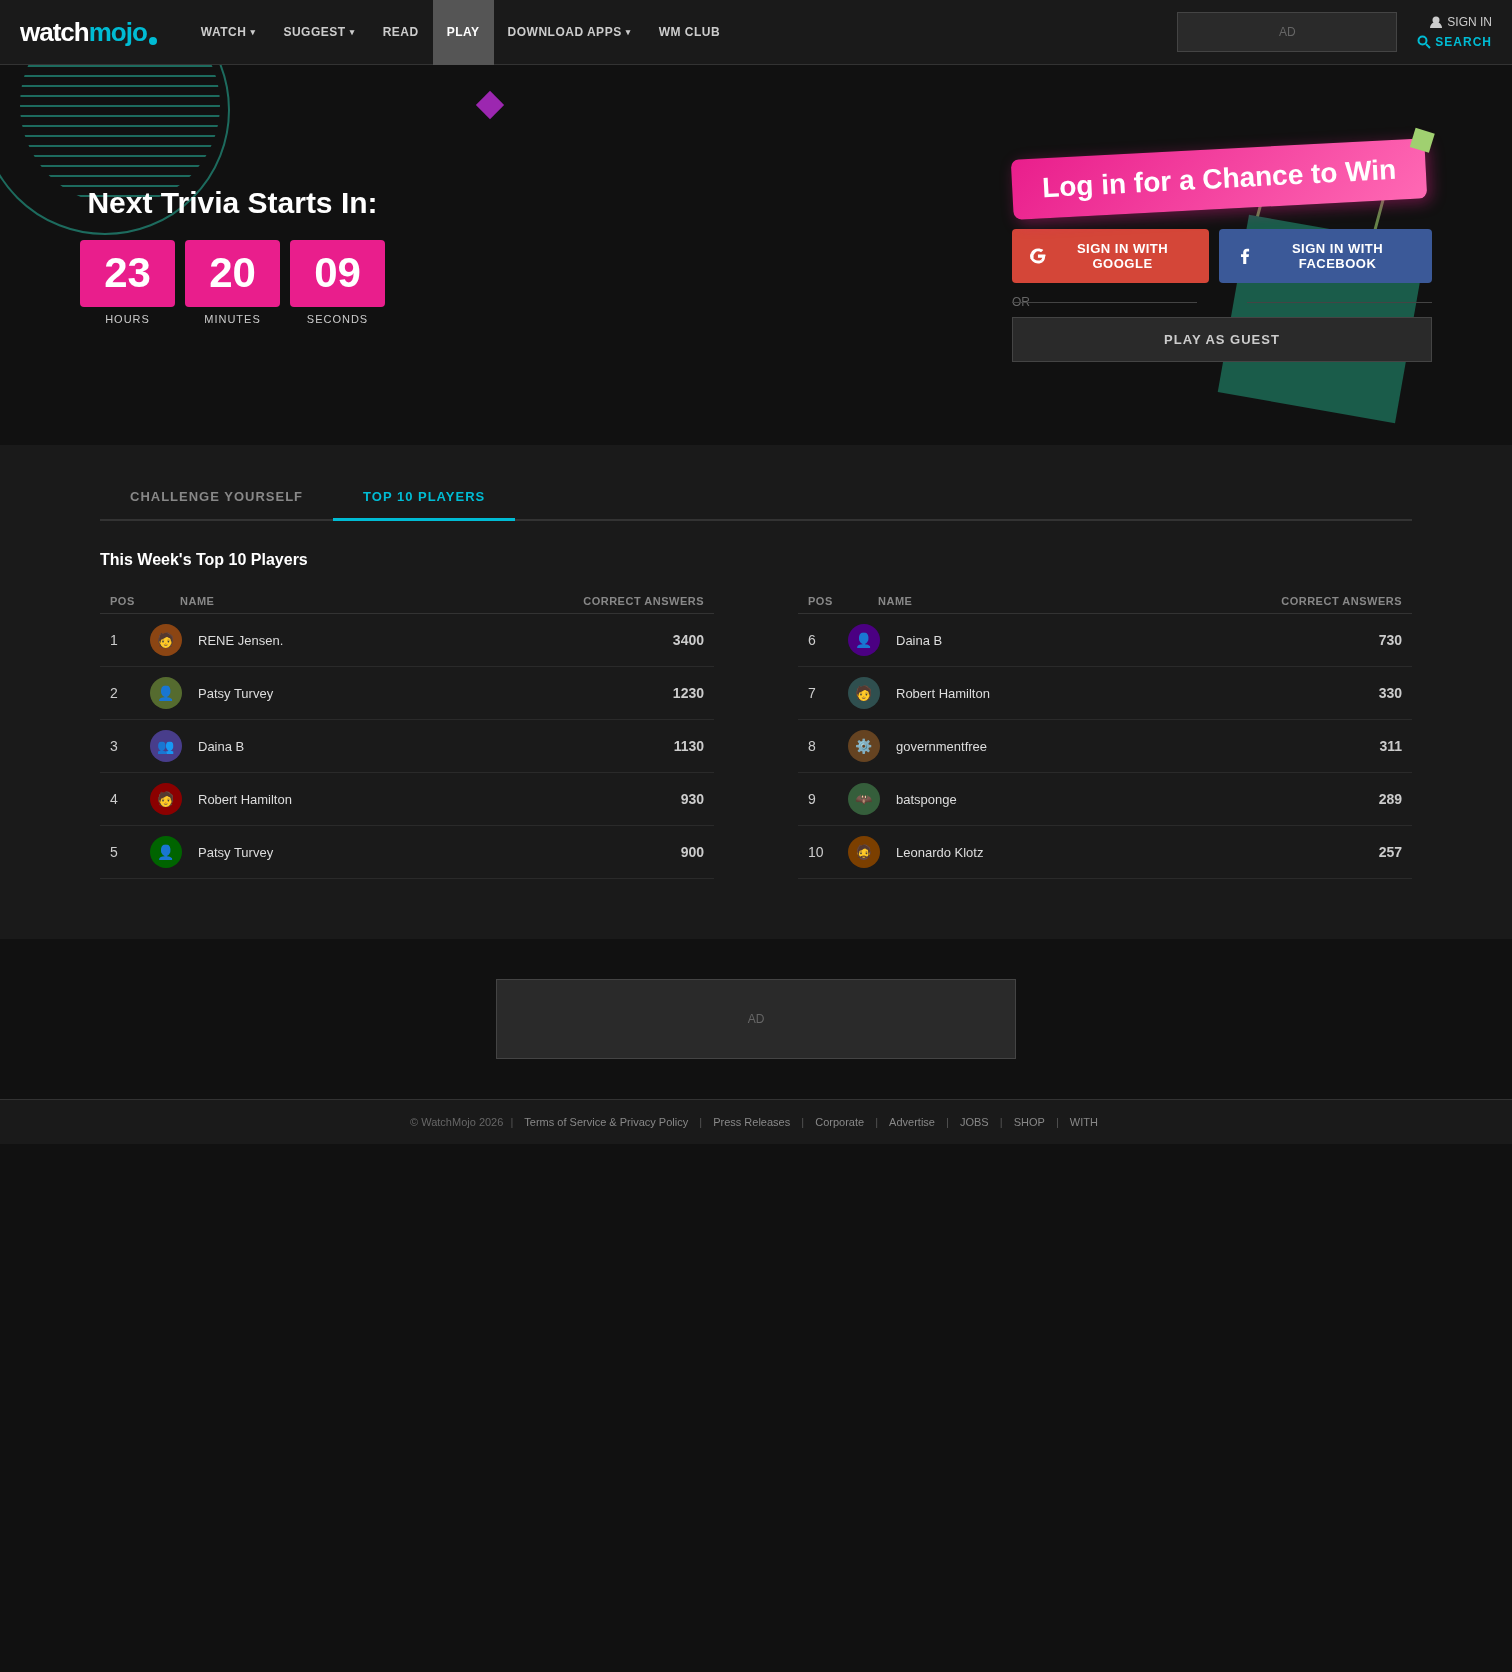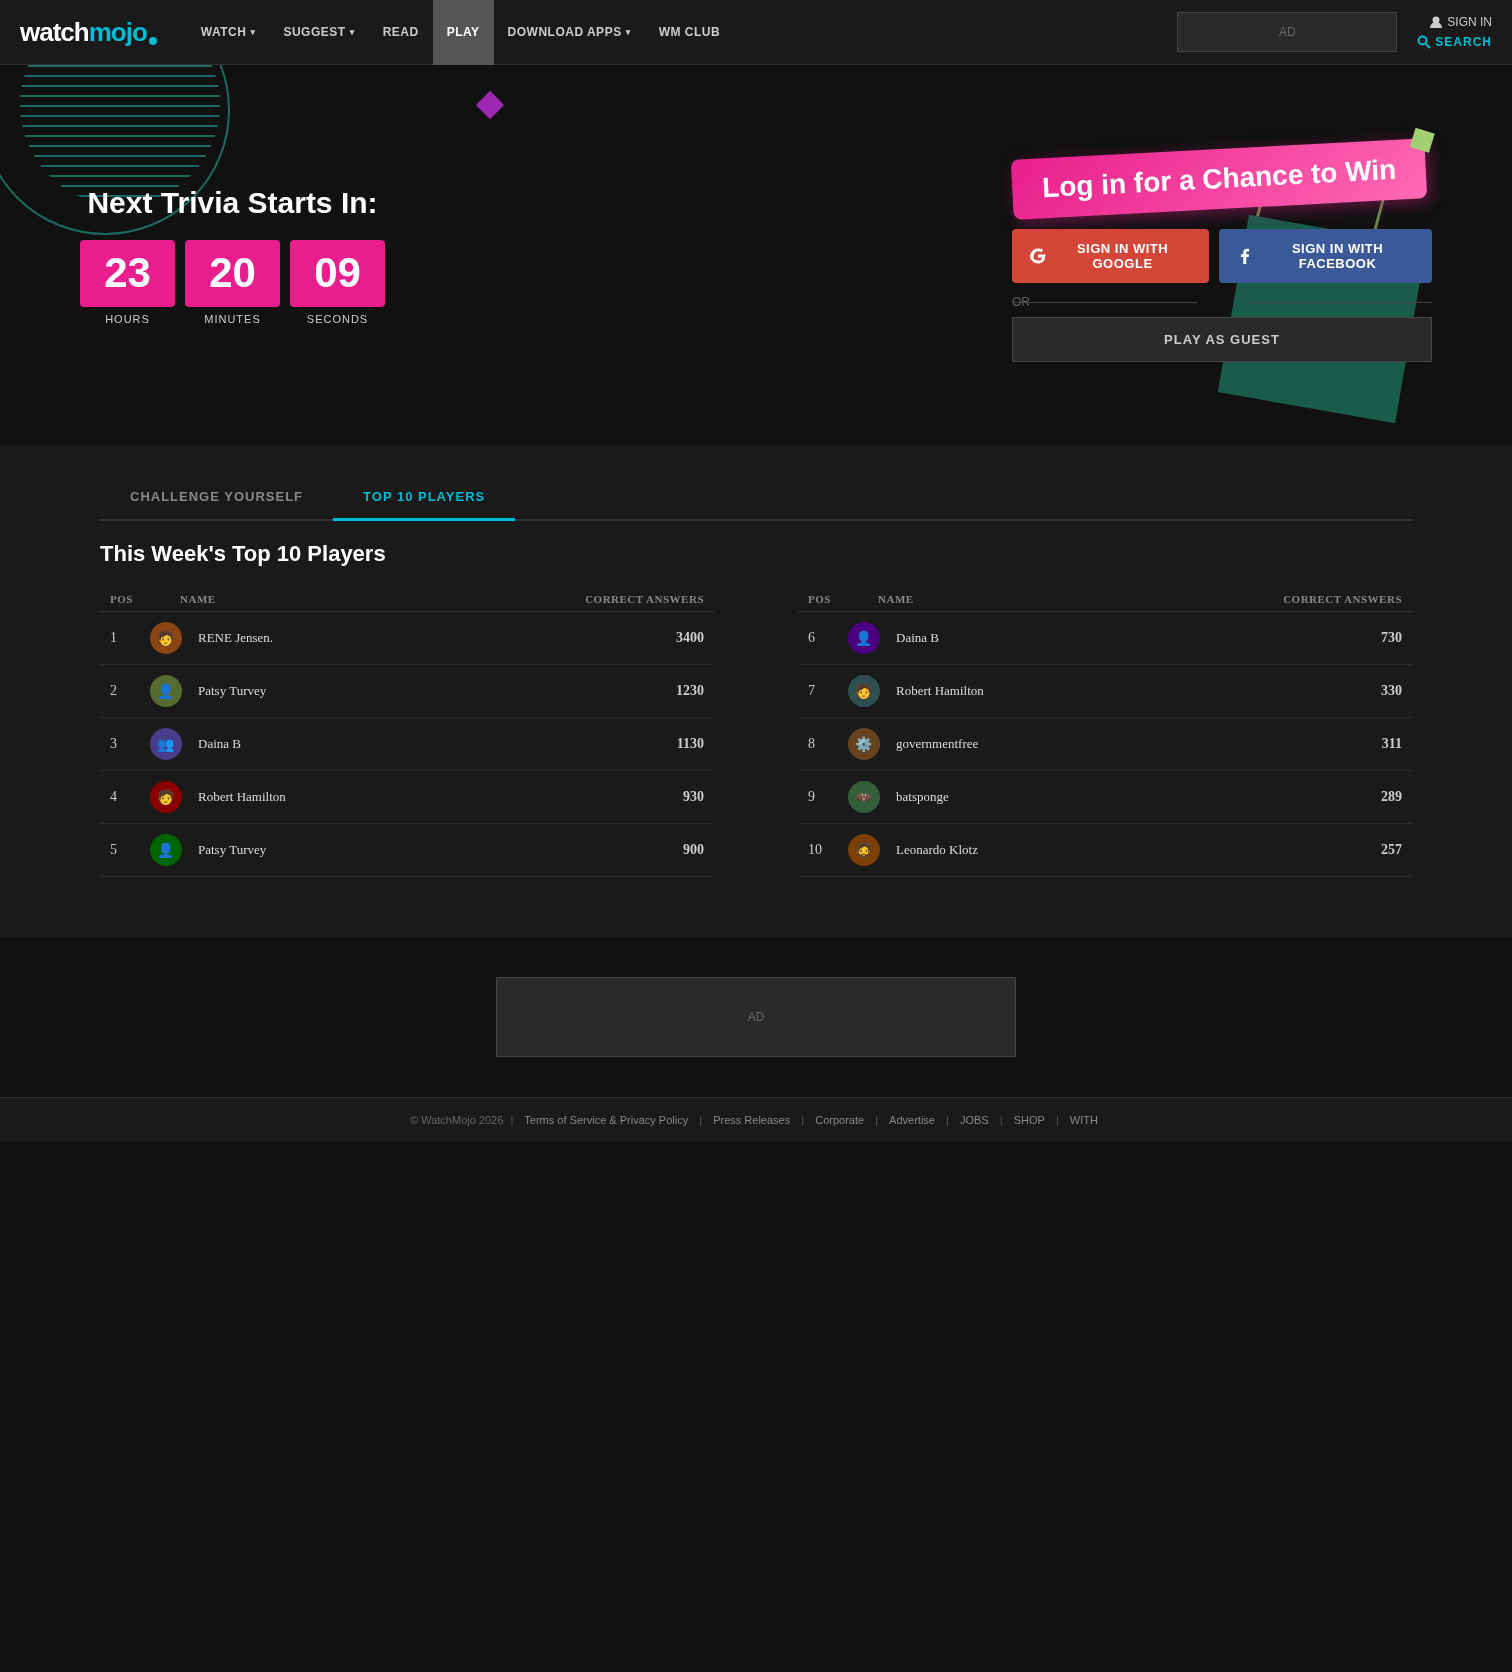--- a/index.html
+++ b/index.html
@@ -330,47 +330,46 @@
     }
 
     
     .leaderboard-section {
       background: #1a1a1a;
       padding: 30px 100px 60px;
     }
     .tabs {
       display: flex;
       border-bottom: 2px solid #333;
-      margin-bottom: 20px;
+      margin-bottom: 30px;
     }
     .tab {
       padding: 14px 30px;
       color: #888;
       font-size: 13px;
       font-weight: bold;
       letter-spacing: 1px;
       cursor: pointer;
       text-transform: uppercase;
     }
     .tab.active {
       color: #00bcd4;
       border-bottom: 3px solid #00bcd4;
       margin-bottom: -2px;
     }
     .leaderboard-title {
-      font-size: 22px;
+      font-size: 16px;
       font-weight: bold;
       color: #fff;
       margin-bottom: 20px;
     }
     .players-grid {
       display: grid;
       grid-template-columns: 1fr 1fr;
       gap: 0 84px;
-      font-family: Liberation Serif, serif;
     }
     .player-table-header {
       display: grid;
       grid-template-columns: 40px 30px 1fr auto;
       padding: 6px 10px;
       color: #888;
       font-size: 11px;
       font-weight: bold;
       letter-spacing: 0.5px;
       text-transform: uppercase;

